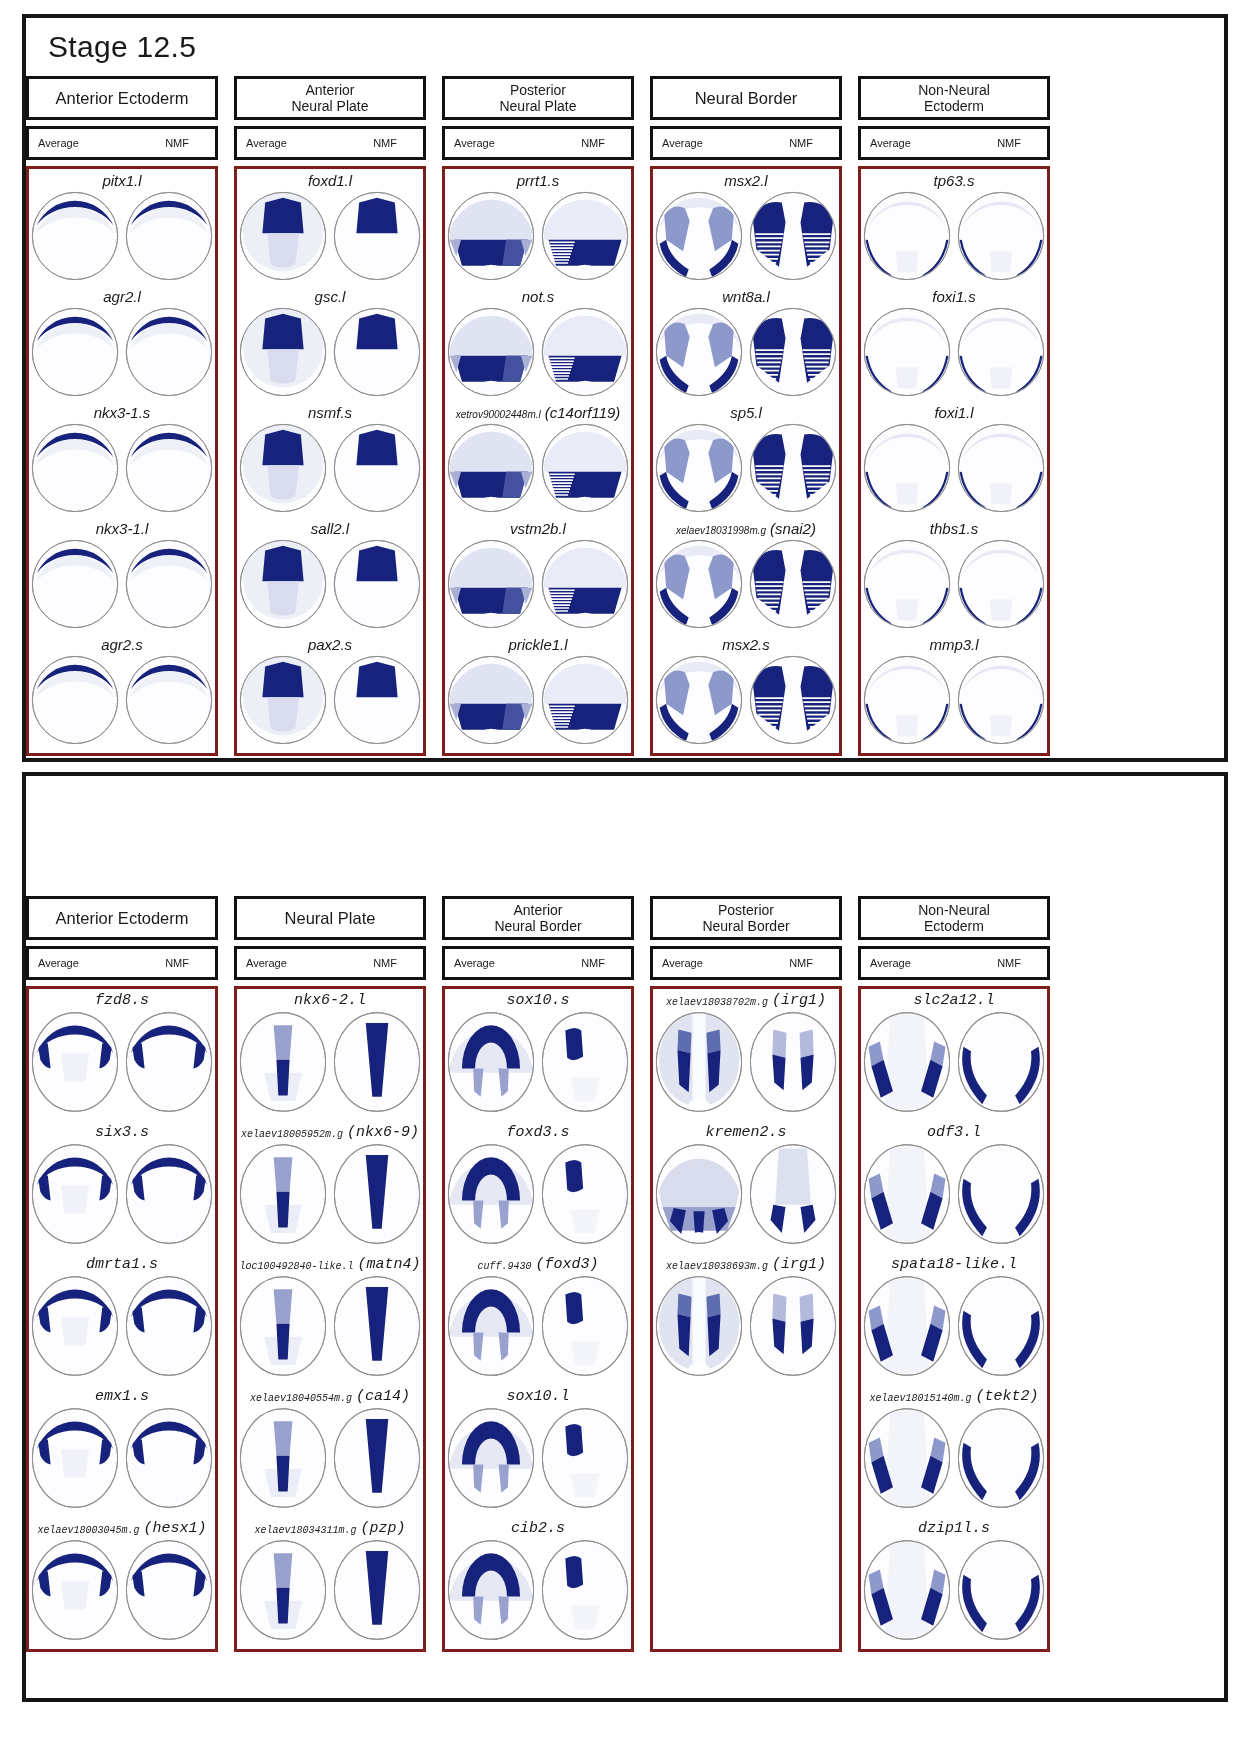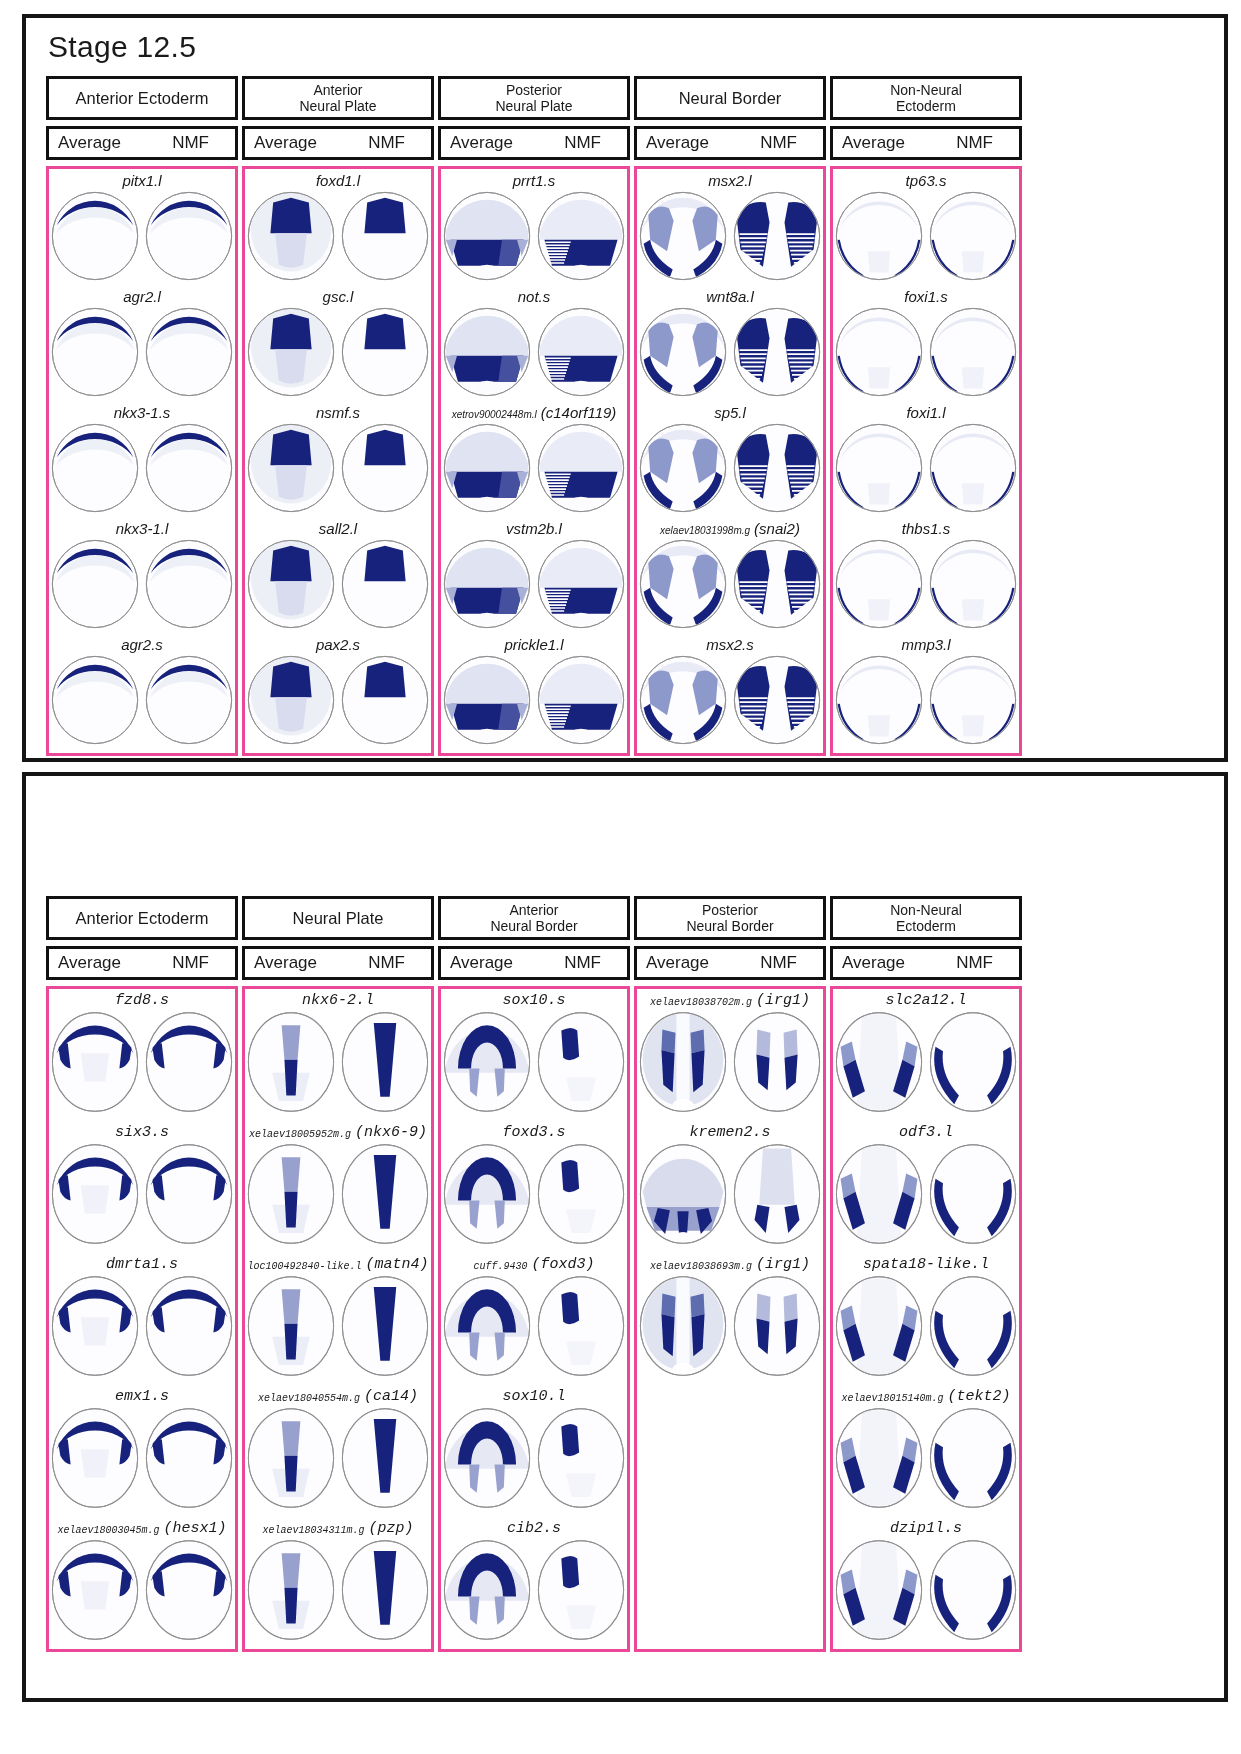--- a/index.html
+++ b/index.html
@@ -1,30 +1,30 @@
 <!DOCTYPE html>
 <html><head>
 <meta charset="utf-8">
 <style>
   html,body{margin:0;padding:0;background:#ffffff;}
   body{width:1241px;height:1754px;position:relative;font-family:"Liberation Sans",sans-serif;color:#1a1a1a;}
   .panel{position:absolute;left:22px;right:13px;border:4px solid #151515;background:#ffffff;}
   #stage1{top:14px;height:740px;}
   #stage2{top:772px;height:922px;}
   .title{font-size:30px;line-height:34px;padding:12px 0 0 22px;letter-spacing:0.3px;}
-  .cols{display:flex;gap:4px;padding-left:20px;align-items:center;}
+  .cols{display:flex;gap:16px;align-items:center;}
   #stage1 .cols{margin-top:12px;}
   #stage2 .cols{margin-top:120px;}
   .col{width:192px;flex:0 0 auto;}
   .hdr{border:3px solid #111;height:38px;display:flex;flex-direction:column;justify-content:center;align-items:center;text-align:center;margin-bottom:6px;background:#fff;font-size:16.5px;}
   .hdr.two{font-size:14px;line-height:16px;}
-  .sub{border:3px solid #111;height:28px;display:flex;align-items:center;font-size:17px;margin-bottom:6px;background:#fff;}
+  .sub{border:3px solid #111;height:28px;display:flex;align-items:center;font-size:11px;margin-bottom:6px;background:#fff;}
   .sub .avg{margin-left:9px;}
   .sub .nmf{margin-left:auto;margin-right:26px;}
-  .body{border:3px solid #ec4899;overflow:hidden;background:#fff;}
+  .body{border:3px solid #7f1d1d;overflow:hidden;background:#fff;}
   #stage1 .body{height:584px;}
   #stage2 .body{height:660px;}
   .gene{text-align:center;}
   .g1{height:116px;}
   .g2{height:132px;font-family:Liberation Mono, monospace;}
   .glabel{height:20px;display:flex;justify-content:center;align-items:flex-end;gap:4px;font-style:italic;font-size:15px;white-space:nowrap;overflow:visible;}
   .glabel .small{font-size:10px;padding-bottom:1px;}
   .pair{display:flex;justify-content:center;gap:4px;margin-top:1px;}
   svg.emb{display:block;}
 </style>

